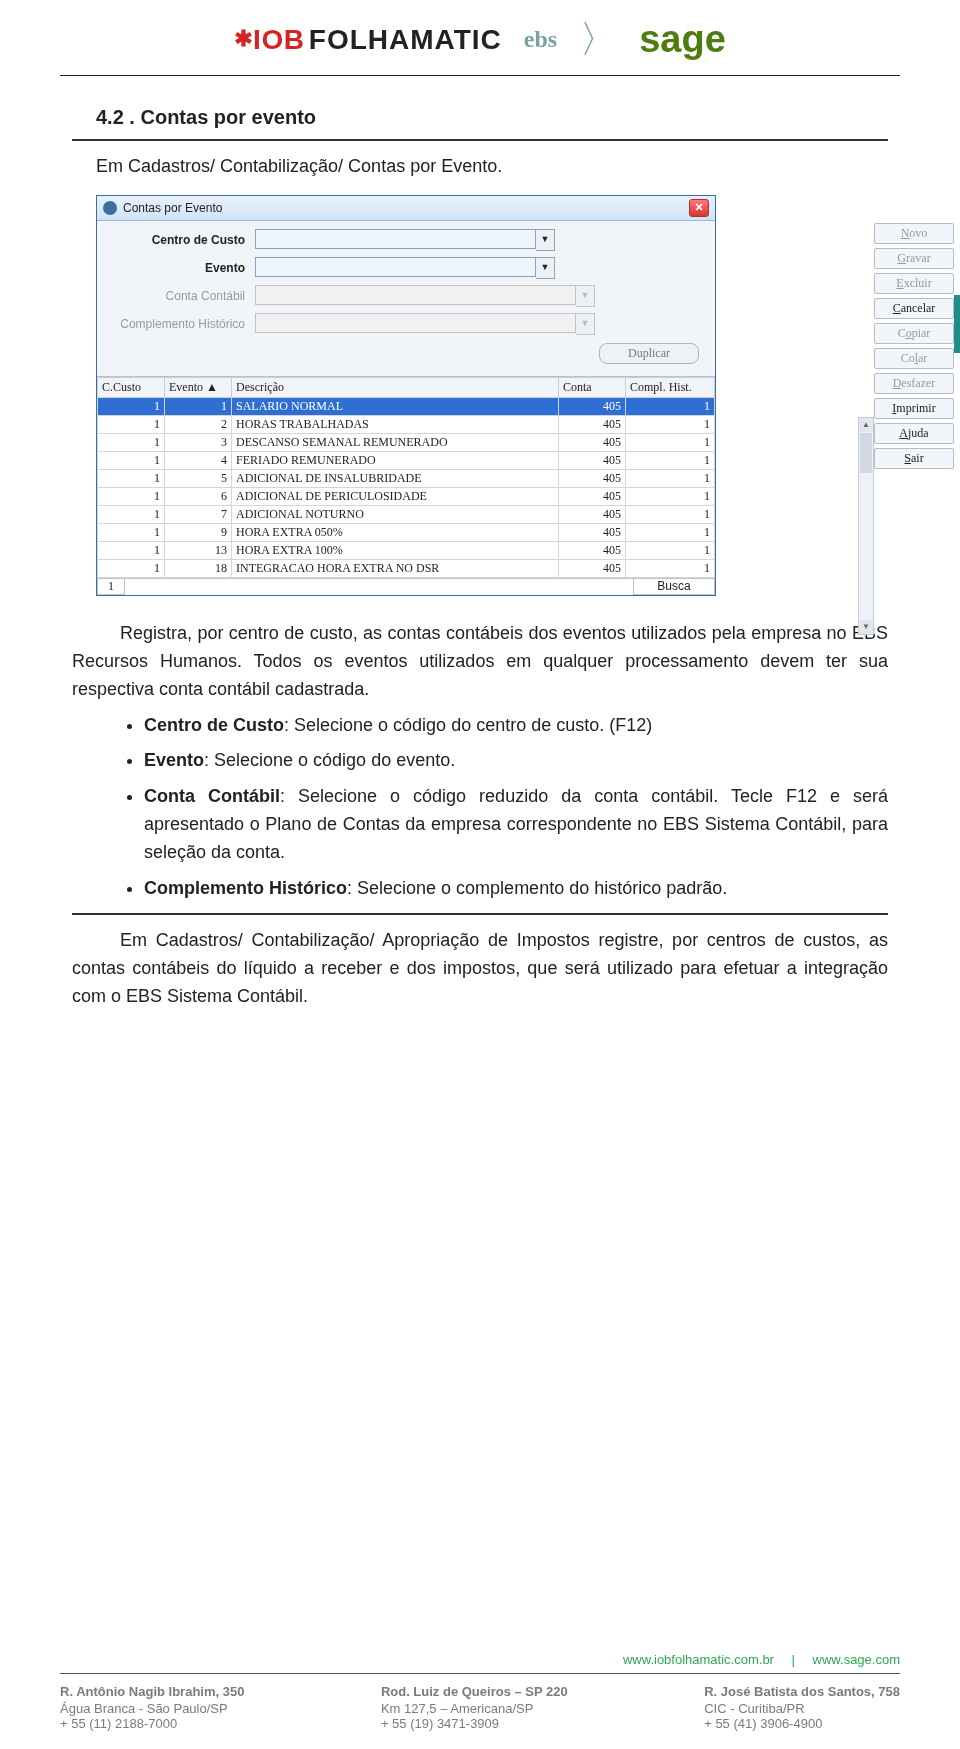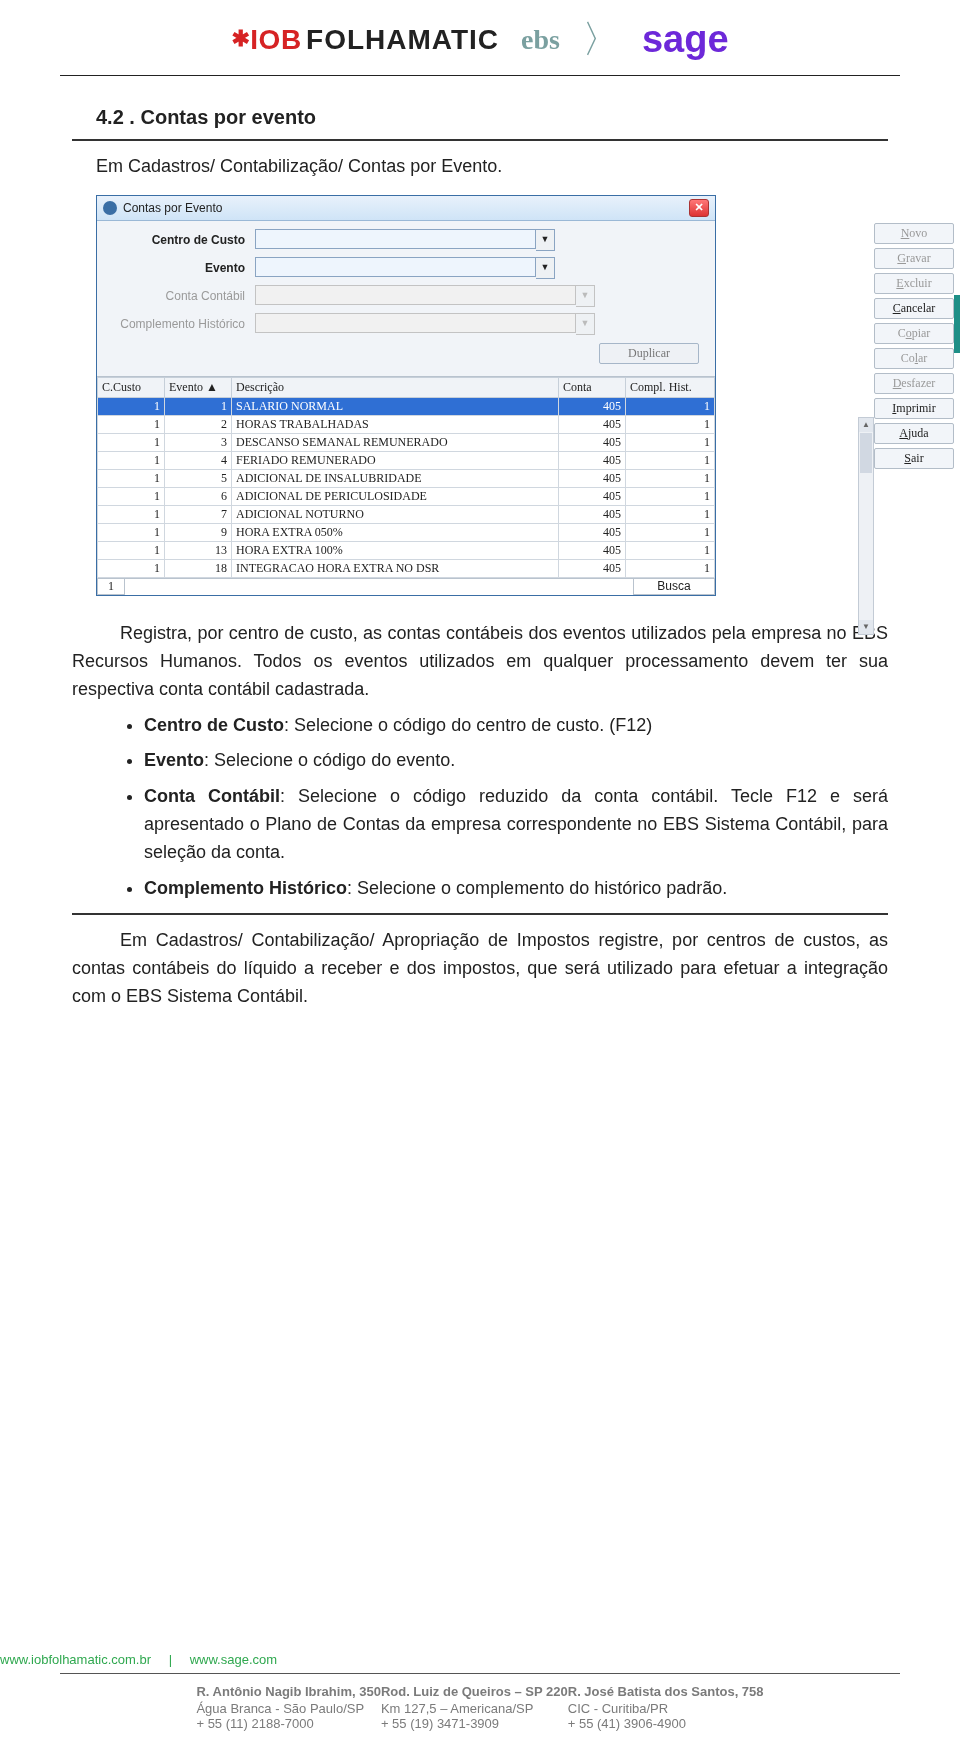--- a/index.html
+++ b/index.html
@@ -1,23 +1,23 @@
 <!DOCTYPE html>
 <html><head>
 <meta charset="utf-8">
 <style>
 body{margin:0;background:#fff;font-family:Verdana,Geneva,sans-serif;color:#222}
 .page{width:960px;margin:0 auto;position:relative;min-height:1749px}
 .top-logos{display:flex;justify-content:center;align-items:center;gap:22px;padding:14px 0 10px 0}
 .brand-iob{font-family:Arial,sans-serif;font-weight:900;font-size:28px;color:#d62324;letter-spacing:.5px}
 .brand-iob .asterisk{font-size:22px;vertical-align:3px}
 .brand-folha{font-family:Arial,sans-serif;font-weight:900;font-size:28px;color:#222;letter-spacing:1px}
-.brand-ebs{font-family:Georgia,serif;font-weight:700;font-size:28px;color:#7aa0a0}
+.brand-ebs{font-family:Georgia,serif;font-weight:700;font-size:24px;color:#7aa0a0}
 .angle{font-size:38px;color:#7aa0a0;font-weight:300}
-.brand-sage{font-family:Arial,sans-serif;font-weight:900;font-size:38px;color:#6d28d9}
+.brand-sage{font-family:Arial,sans-serif;font-weight:900;font-size:38px;color:#4d7c0f}
 .hr-top{height:1px;background:#222;margin:0 60px 26px 60px}
 .content{padding:0 72px;font-size:18px;line-height:1.55}
 .content h4{margin:0 0 6px 24px;font-size:20px}
 .content p{margin:0 0 8px 0;text-align:justify}
 .content ul{margin:6px 0 10px 72px;padding:0}
 .content li{margin-bottom:8px;text-align:justify}
 .sec-rule{border:0;border-top:2px solid #333;margin:6px 0 12px 0}
 
 .app{margin:14px 24px 24px 24px;position:relative;font:12px Tahoma,Arial,sans-serif;color:#222}
 .app-window{border:1px solid #3a6ea5;background:#fff;width:618px}
@@ -28,44 +28,44 @@
 .form-area{background:#f1f4f8;padding:8px 8px 4px 8px}
 .frow{display:flex;align-items:center;margin-bottom:6px}
 .flabel{width:140px;text-align:right;padding-right:10px;font-weight:bold}
 .flabel.dim{color:#9a9a9a;font-weight:normal}
 .combo{flex:1;display:flex}
 .combo input{flex:1;height:18px;border:1px solid #8aa4c2;background:#eef5fd;padding:0 3px;font:12px Tahoma}
 .combo .caret{width:18px;height:20px;border:1px solid #8aa4c2;border-left:0;background:#eef1f4;text-align:center;line-height:18px;font-size:9px}
 .combo.disabled input{background:#f1f1f1;color:#aaa;border-color:#c3c3c3}
 .combo.disabled .caret{color:#bbb;border-color:#c3c3c3}
 .dup-row{display:flex;justify-content:flex-end;padding:2px 8px 8px 0}
-.dup-btn{border:1px solid #a6b6c8;background:#eef1f5;color:#777;padding:2px 28px;border-radius:2px;font:12px Tahoma}
+.dup-btn{border:1px solid #a6b6c8;background:#eef1f5;color:#777;padding:2px 28px;border-radius:8px;font:12px Tahoma}
 .grid{border-top:1px solid #b9c3ce}
 .grid table{border-collapse:collapse;width:100%;font:12px Tahoma}
 .grid th{background:#f0f3f7;border:1px solid #c6cfd9;padding:2px 4px;text-align:left;font-weight:normal}
 .grid td{border:1px solid #d0d7df;padding:1px 4px;background:#fff}
 .grid tr.selected td{background:#2f6fd4;color:#fff}
 .grid .num{text-align:right}
 .grid-footer{display:flex;border-top:1px solid #b9c3ce}
 .tab1{border:1px solid #b9c3ce;border-top:0;width:26px;text-align:center;background:#fff;font:12px Tahoma}
 .busca{margin-left:auto;width:80px;border:1px solid #b9c3ce;border-top:0;text-align:center;background:#fff}
 .side-panel{position:absolute;top:28px;right:-90px;width:80px}
 .sbtn{display:block;border:1px solid #b3bdc8;background:#f2f5f9;margin-bottom:4px;padding:2px 0;text-align:center;font:12px Tahoma;border-radius:2px}
 .sbtn.dim{color:#999}
 .sbtn u{text-decoration:underline}
 .menu-tab{position:absolute;right:-110px;top:100px;width:20px;height:58px;background:#1e8f87;color:#fff;writing-mode:vertical-rl;text-align:center;font:bold 12px Arial;letter-spacing:2px;border-radius:0 4px 4px 0}
 .scrollbar{position:absolute;right:-10px;top:222px;width:14px;height:216px;background:#eef1f5;border:1px solid #c3cbd5}
 .sb-btn{height:14px;background:#e2e7ee;text-align:center;font-size:8px;line-height:14px;color:#666}
 .sb-thumb{height:40px;background:#d1d8e2;margin:1px}
 
 .footer{position:absolute;bottom:0;left:0;right:0}
-.footer-links{text-align:left;padding:0 60px 6px 0;font:13px Arial;color:#2fa84f}
+.footer-links{text-align:right;padding:0 60px 6px 0;font:13px Arial;color:#2fa84f}
 .footer-links .sep{color:#2fa84f;margin:0 14px}
 .hr-bottom{height:1px;background:#555;margin:0 60px 10px 60px}
-.foot-cols{display:flex;justify-content:center;padding:0 60px 18px 60px;font:13px Arial;color:#7b7b7b}
+.foot-cols{display:flex;justify-content:space-between;padding:0 60px 18px 60px;font:13px Arial;color:#7b7b7b}
 .foot-cols .col b{font-weight:bold;display:block;margin-bottom:2px;color:#7b7b7b}
 </style>
 </head>
 <body>
 
 <div class="page">
 
   <div class="top-logos">
     <span><span class="brand-iob"><span class="asterisk">✱</span><span>IOB</span></span> <span class="brand-folha">FOLHAMATIC</span></span>
     <span class="brand-ebs">ebs</span>

